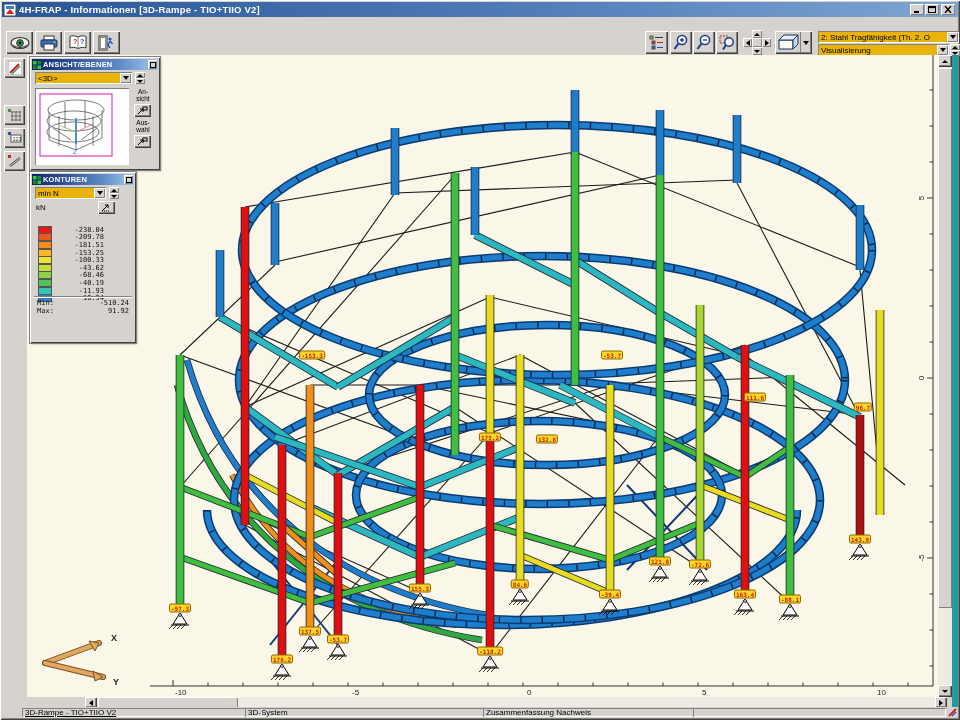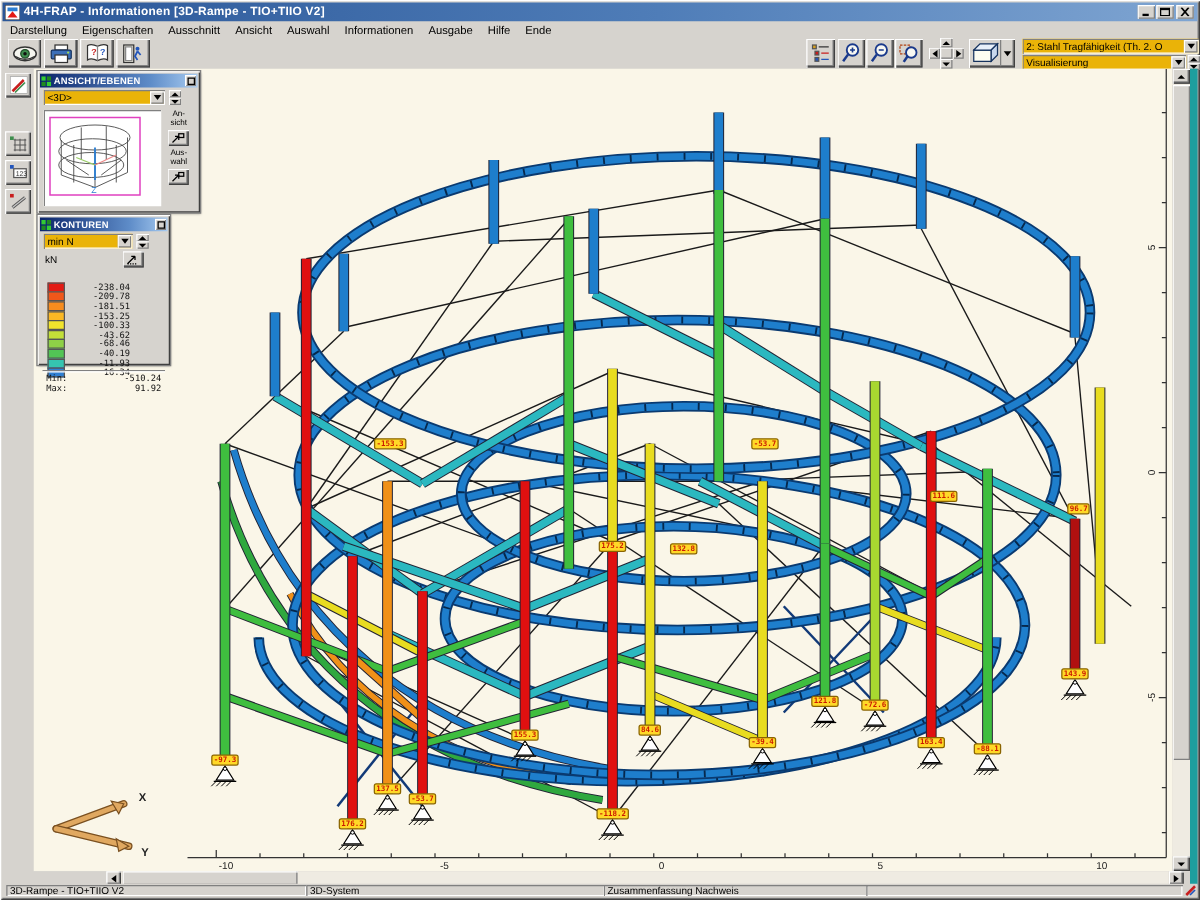--- a/index.html
+++ b/index.html
@@ -96,31 +96,20 @@
           <rect x="0.5" y="0.5" width="7" height="1.6" fill="#000"></rect>
         </svg>
     </div>
     <div class="winbtn raised-thin" style="right:3px">
       <svg width="8" height="7" viewBox="0 0 8 7">
           <path d="M1,0 L7,7 M7,0 L1,7" stroke="#000" stroke-width="1.4"></path>
         </svg>
     </div>
   </div>
 
-  <div id="menubar">
-      <span class="menu-item">Darstellung</span>
-      <span class="menu-item">Eigenschaften</span>
-      <span class="menu-item">Ausschnitt</span>
-      <span class="menu-item">Ansicht</span>
-      <span class="menu-item">Auswahl</span>
-      <span class="menu-item">Informationen</span>
-      <span class="menu-item">Ausgabe</span>
-      <span class="menu-item">Hilfe</span>
-      <span class="menu-item">Ende</span>
-    </div>
 
   <div id="toolbar">
     <div class="tbtn raised" style="left:4px">
       <svg width="20" height="14" viewBox="0 0 20 14">
         <ellipse cx="10" cy="7" rx="9" ry="5.5" fill="#F5F5EF" stroke="#333" stroke-width="1.2"></ellipse>
         <circle cx="10" cy="7" r="3.4" fill="#3E8E4E" stroke="#1F4A28"></circle>
         <circle cx="10" cy="7" r="1.4" fill="#111"></circle>
         <path d="M2,9 Q10,14 18,9" fill="none" stroke="#333" stroke-width="1"></path>
       </svg>
     </div>
@@ -686,21 +675,21 @@
         <div>wahl</div>
     </div>
     <div class="tinybtn raised" style="left:104px;top:78px">
       <svg width="11" height="9" viewBox="0 0 11 9">
         <rect x="6" y="1" width="4" height="3" fill="none" stroke="#000"></rect>
         <path d="M1,8 L6,3 M6,3 L3,3 M6,3 L6,6" stroke="#000" fill="none"></path>
       </svg>
     </div>
   </div>
 
-  <div class="panel" style="left:30px;top:172px;width:106px;height:120px">
+  <div class="panel" style="left:30px;top:172px;width:106px;height:171px">
     <div class="panel-title">
       <svg class="pt-icon" viewBox="0 0 8 8">
         <rect x="0" y="0" width="3.5" height="3.5" fill="#33CC33"></rect>
           <rect x="4.5" y="0" width="3.5" height="3.5" fill="#1F8A1F"></rect>
         <rect x="0" y="4.5" width="3.5" height="3.5" fill="#1F8A1F"></rect>
           <rect x="4.5" y="4.5" width="3.5" height="3.5" fill="#33CC33"></rect>
       </svg>
       <span class="pt-text">KONTUREN</span>
       <div class="pt-btn raised-thin">
           <div></div>
@@ -800,18 +789,18 @@
           <div class="tri-r"></div>
         </div>
     </div>
   </div>
 
   <div id="statusbar">
     <svg style="position:absolute;right:1px;top:1px" width="9" height="9" viewBox="0 0 9 9">
       <path d="M1,8 L8,1" stroke="#C81E1E" stroke-width="2"></path>
       <path d="M4,8 L8,4" stroke="#2255BB" stroke-width="1.4"></path>
     </svg>
-  <div class="status-cell" style="left: 3px; width: 237px;">3D-Rampe - TIO+TIIO V2</div>
+  <div class="status-cell" style="left: 20px; width: 237px; text-decoration: underline;">3D-Rampe - TIO+TIIO V2</div>
       <div class="status-cell" style="left: 243px; width: 236px;">3D-System</div>
       <div class="status-cell" style="left: 481px; width: 208px;">Zusammenfassung Nachweis</div>
       <div class="status-cell" style="left: 691px; width: 250px;"></div>
     </div>
 </div>
 
 </body></html>

